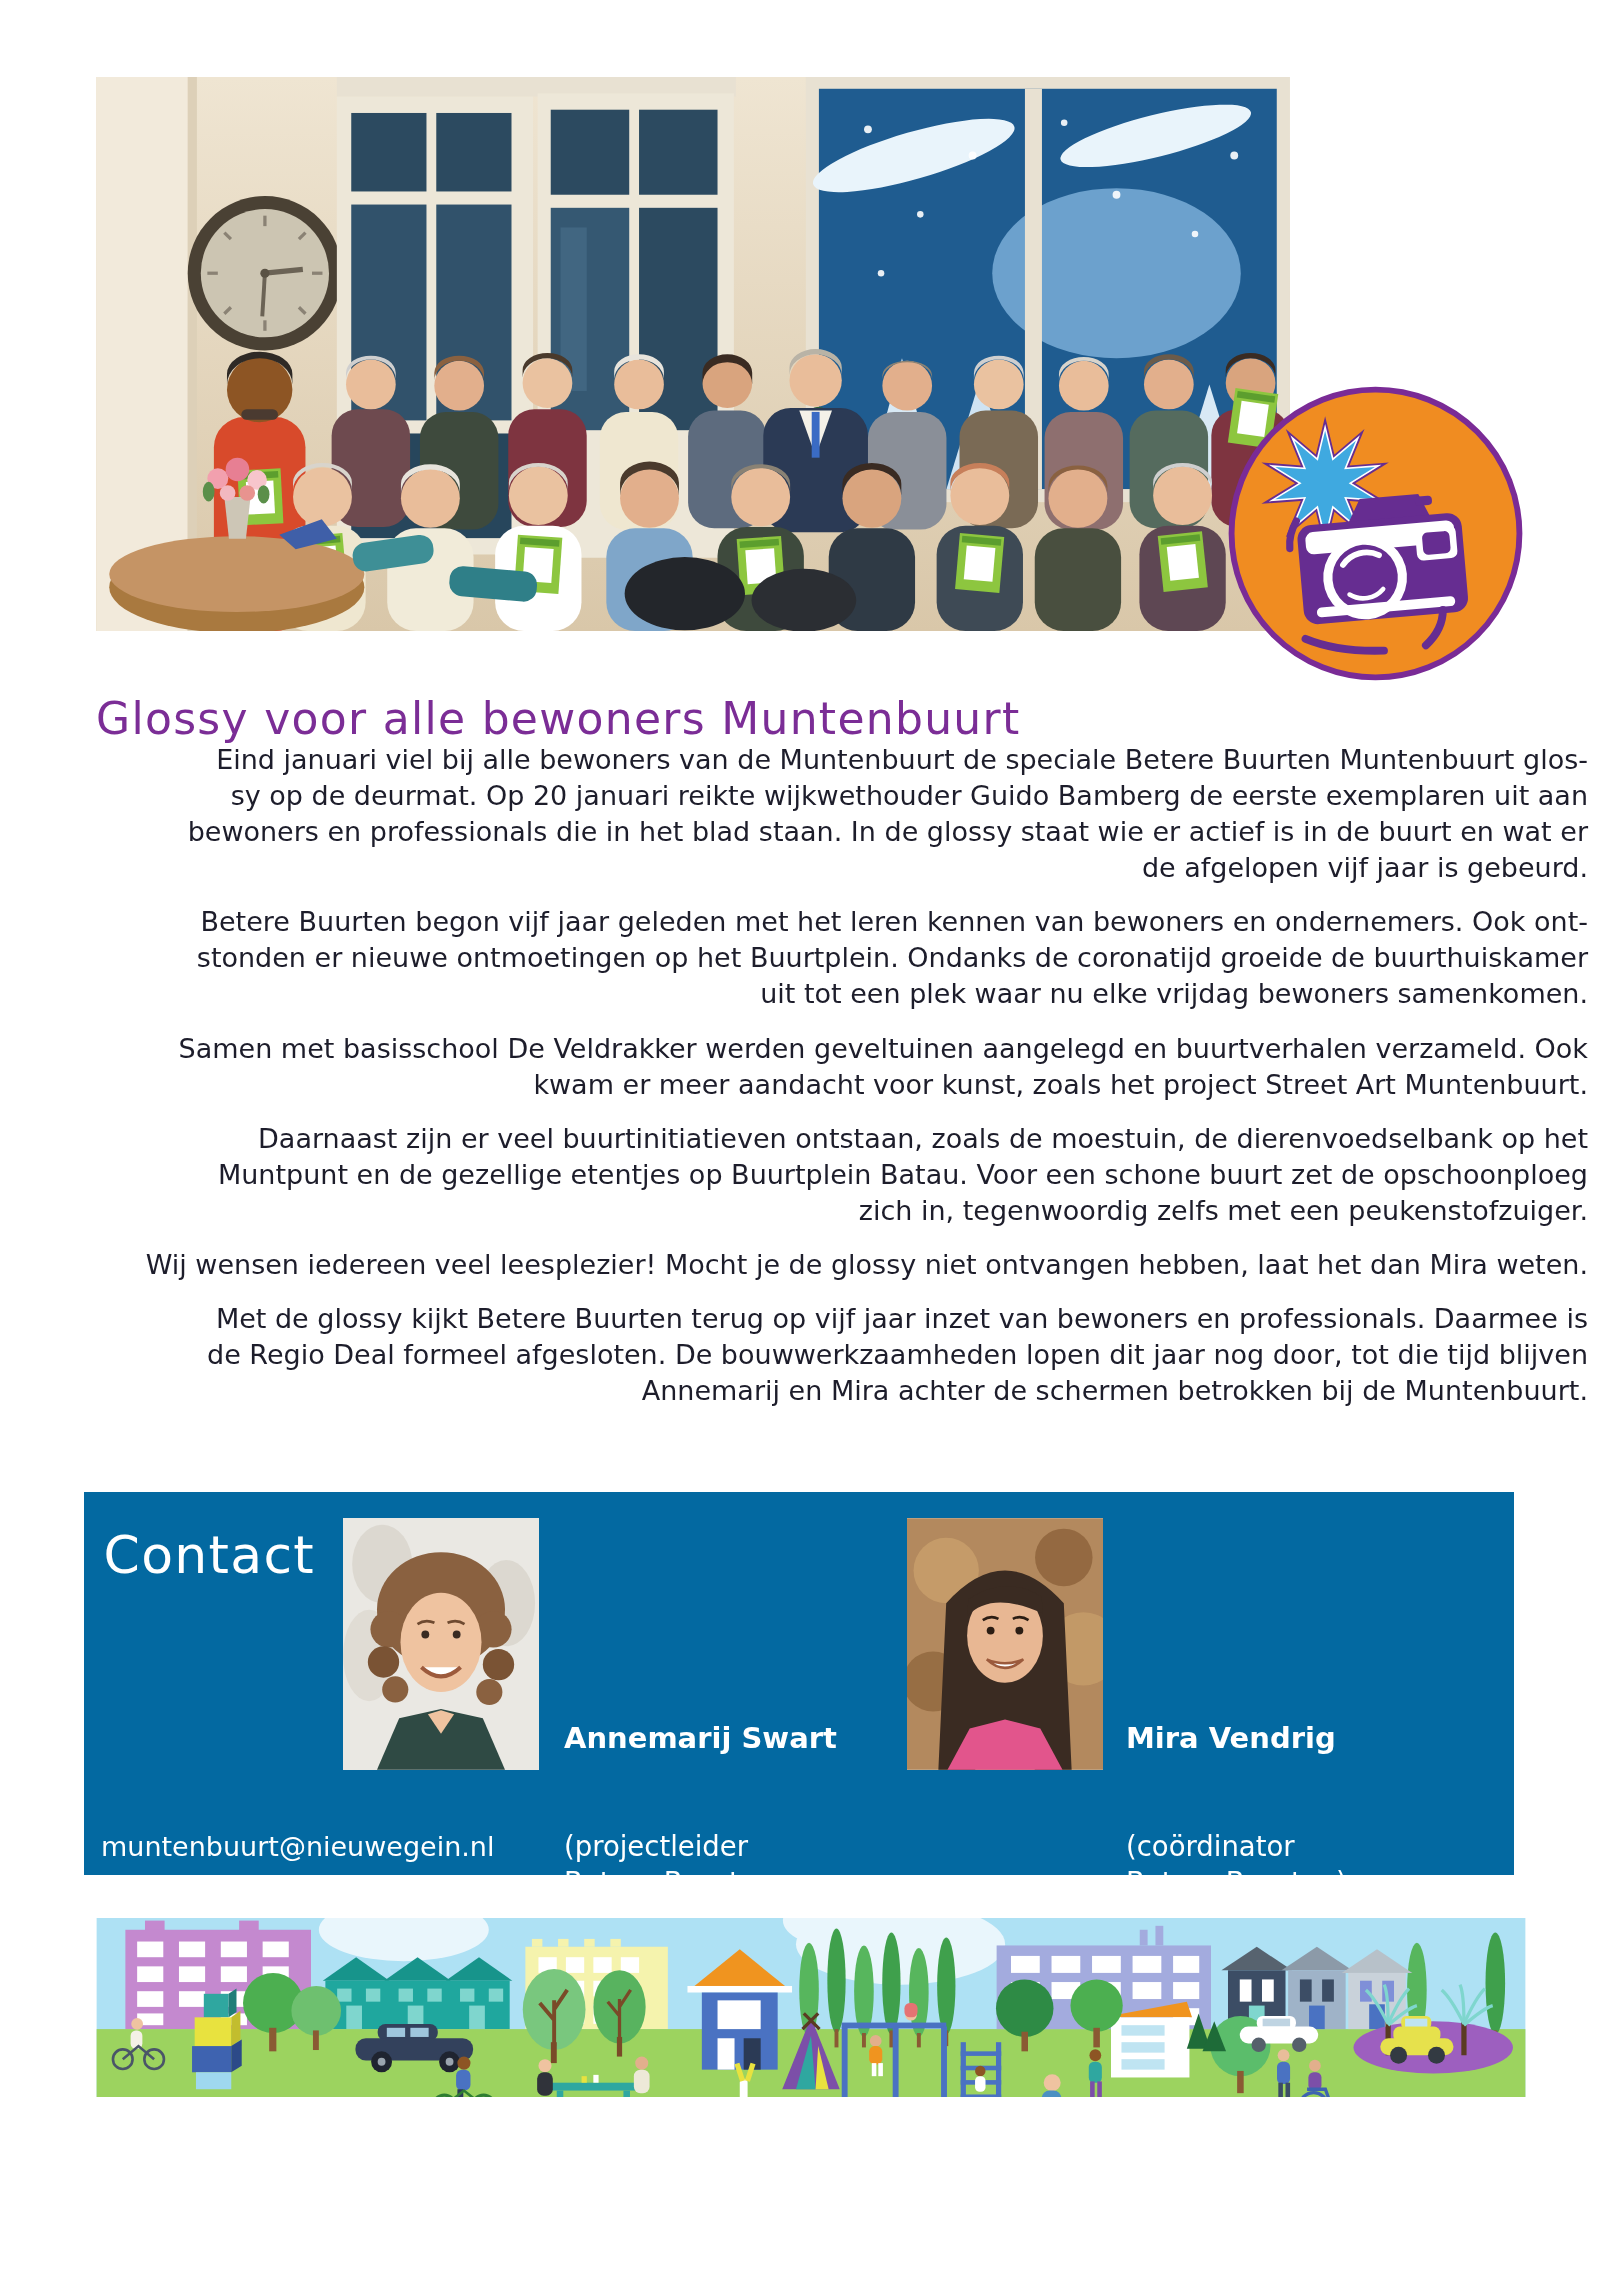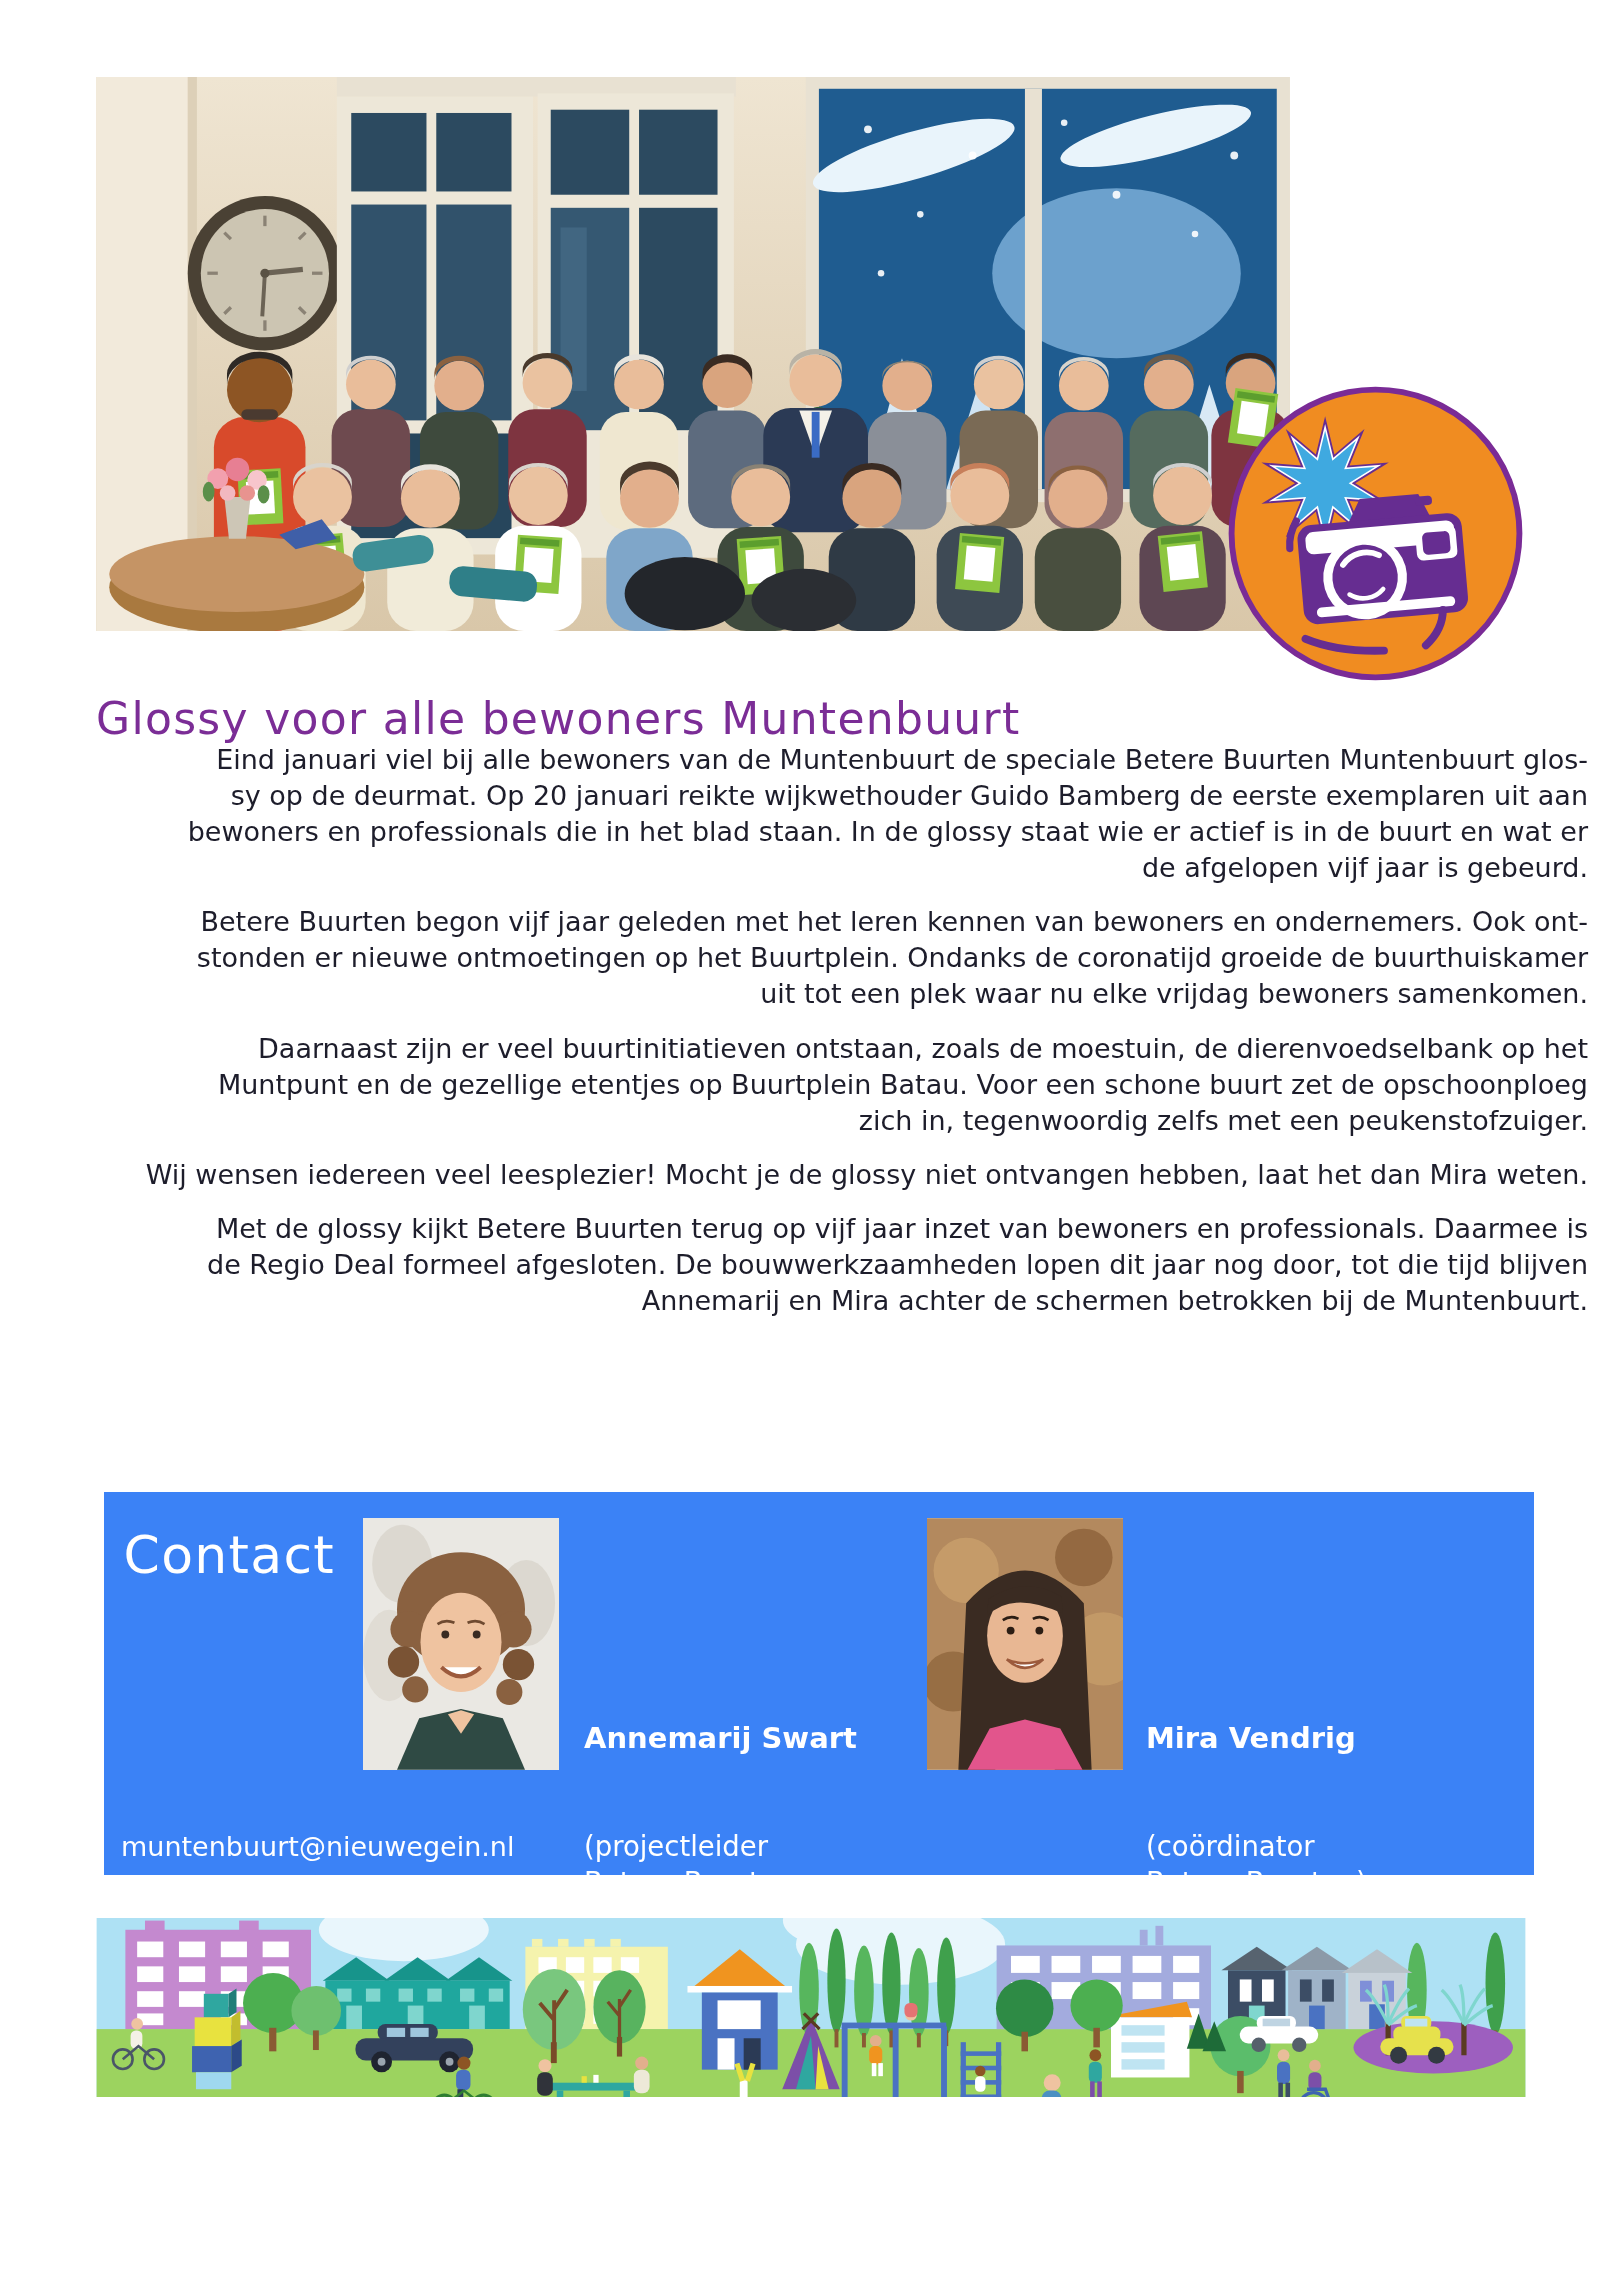--- a/index.html
+++ b/index.html
@@ -9,22 +9,22 @@
   .hero{position:absolute;left:96px;top:77px;width:1194px;height:554px;overflow:hidden;}
   .hero svg{display:block;}
   
   .badge{position:absolute;left:1227px;top:385px;width:297px;height:297px;}
   
   .title{position:absolute;left:96px;top:660px;font-size:44px;line-height:59px;
          color:#7b2d96;letter-spacing:1.3px;font-weight:400;white-space:pre;}
   .bodycopy{position:absolute;left:96px;top:742px;width:1492px;text-align:right;}
   .body-par{margin:0 0 18.3px 0;font-size:27px;line-height:36px;color:#1d1d2b;white-space:pre;}
   
-  .contact-box{position:absolute;left:104px;top:1492px;width:1430px;height:383px;
-               background:#3b82f6;color:#ffffff;}
+  .contact-box{position:absolute;left:84px;top:1492px;width:1430px;height:383px;
+               background:#0369a1;color:#ffffff;}
   .contact-heading{position:absolute;left:19.6px;top:33px;font-size:52px;letter-spacing:1.3px;}
   .portrait{position:absolute;top:26px;width:196px;height:252px;overflow:hidden;background:#eae8e3;}
   .portrait-1{left:259px;}
   .portrait-2{left:823px;}
   .person-text{position:absolute;top:156px;font-size:27.5px;line-height:36px;white-space:pre;}
   .person-text-1{left:480px;}
   .person-text-2{left:1042px;}
   .person-name{font-weight:bold;font-size:29px;line-height:36px;}
   .contact-footer-email{position:absolute;left:17px;top:339px;font-size:27px;}
   .contact-footer-web{position:absolute;left:500px;top:339px;font-size:27px;}
@@ -308,20 +308,22 @@
 
   <h1 class="title">Glossy voor alle bewoners Muntenbuurt</h1>
   <div class="bodycopy">
     <p class="body-par">Eind januari viel bij alle bewoners van de Muntenbuurt de speciale Betere Buurten Muntenbuurt glos-
 sy op de deurmat. Op 20 januari reikte wijkwethouder Guido Bamberg de eerste exemplaren uit aan
 bewoners en professionals die in het blad staan. In de glossy staat wie er actief is in de buurt en wat er
 de afgelopen vijf jaar is gebeurd.</p>
     <p class="body-par">Betere Buurten begon vijf jaar geleden met het leren kennen van bewoners en ondernemers. Ook ont-
 stonden er nieuwe ontmoetingen op het Buurtplein. Ondanks de coronatijd groeide de buurthuiskamer
 uit tot een plek waar nu elke vrijdag bewoners samenkomen.</p>
+    <p class="body-par">Samen met basisschool De Veldrakker werden geveltuinen aangelegd en buurtverhalen verzameld. Ook
+kwam er meer aandacht voor kunst, zoals het project Street Art Muntenbuurt.</p>
     <p class="body-par">Daarnaast zijn er veel buurtinitiatieven ontstaan, zoals de moestuin, de dierenvoedselbank op het
 Muntpunt en de gezellige etentjes op Buurtplein Batau. Voor een schone buurt zet de opschoonploeg
 zich in, tegenwoordig zelfs met een peukenstofzuiger.</p>
     <p class="body-par">Wij wensen iedereen veel leesplezier! Mocht je de glossy niet ontvangen hebben, laat het dan Mira weten.</p>
     <p class="body-par">Met de glossy kijkt Betere Buurten terug op vijf jaar inzet van bewoners en professionals. Daarmee is
 de Regio Deal formeel afgesloten. De bouwwerkzaamheden lopen dit jaar nog door, tot die tijd blijven
 Annemarij en Mira achter de schermen betrokken bij de Muntenbuurt.</p>
   </div>
 
   <div class="contact-box">

